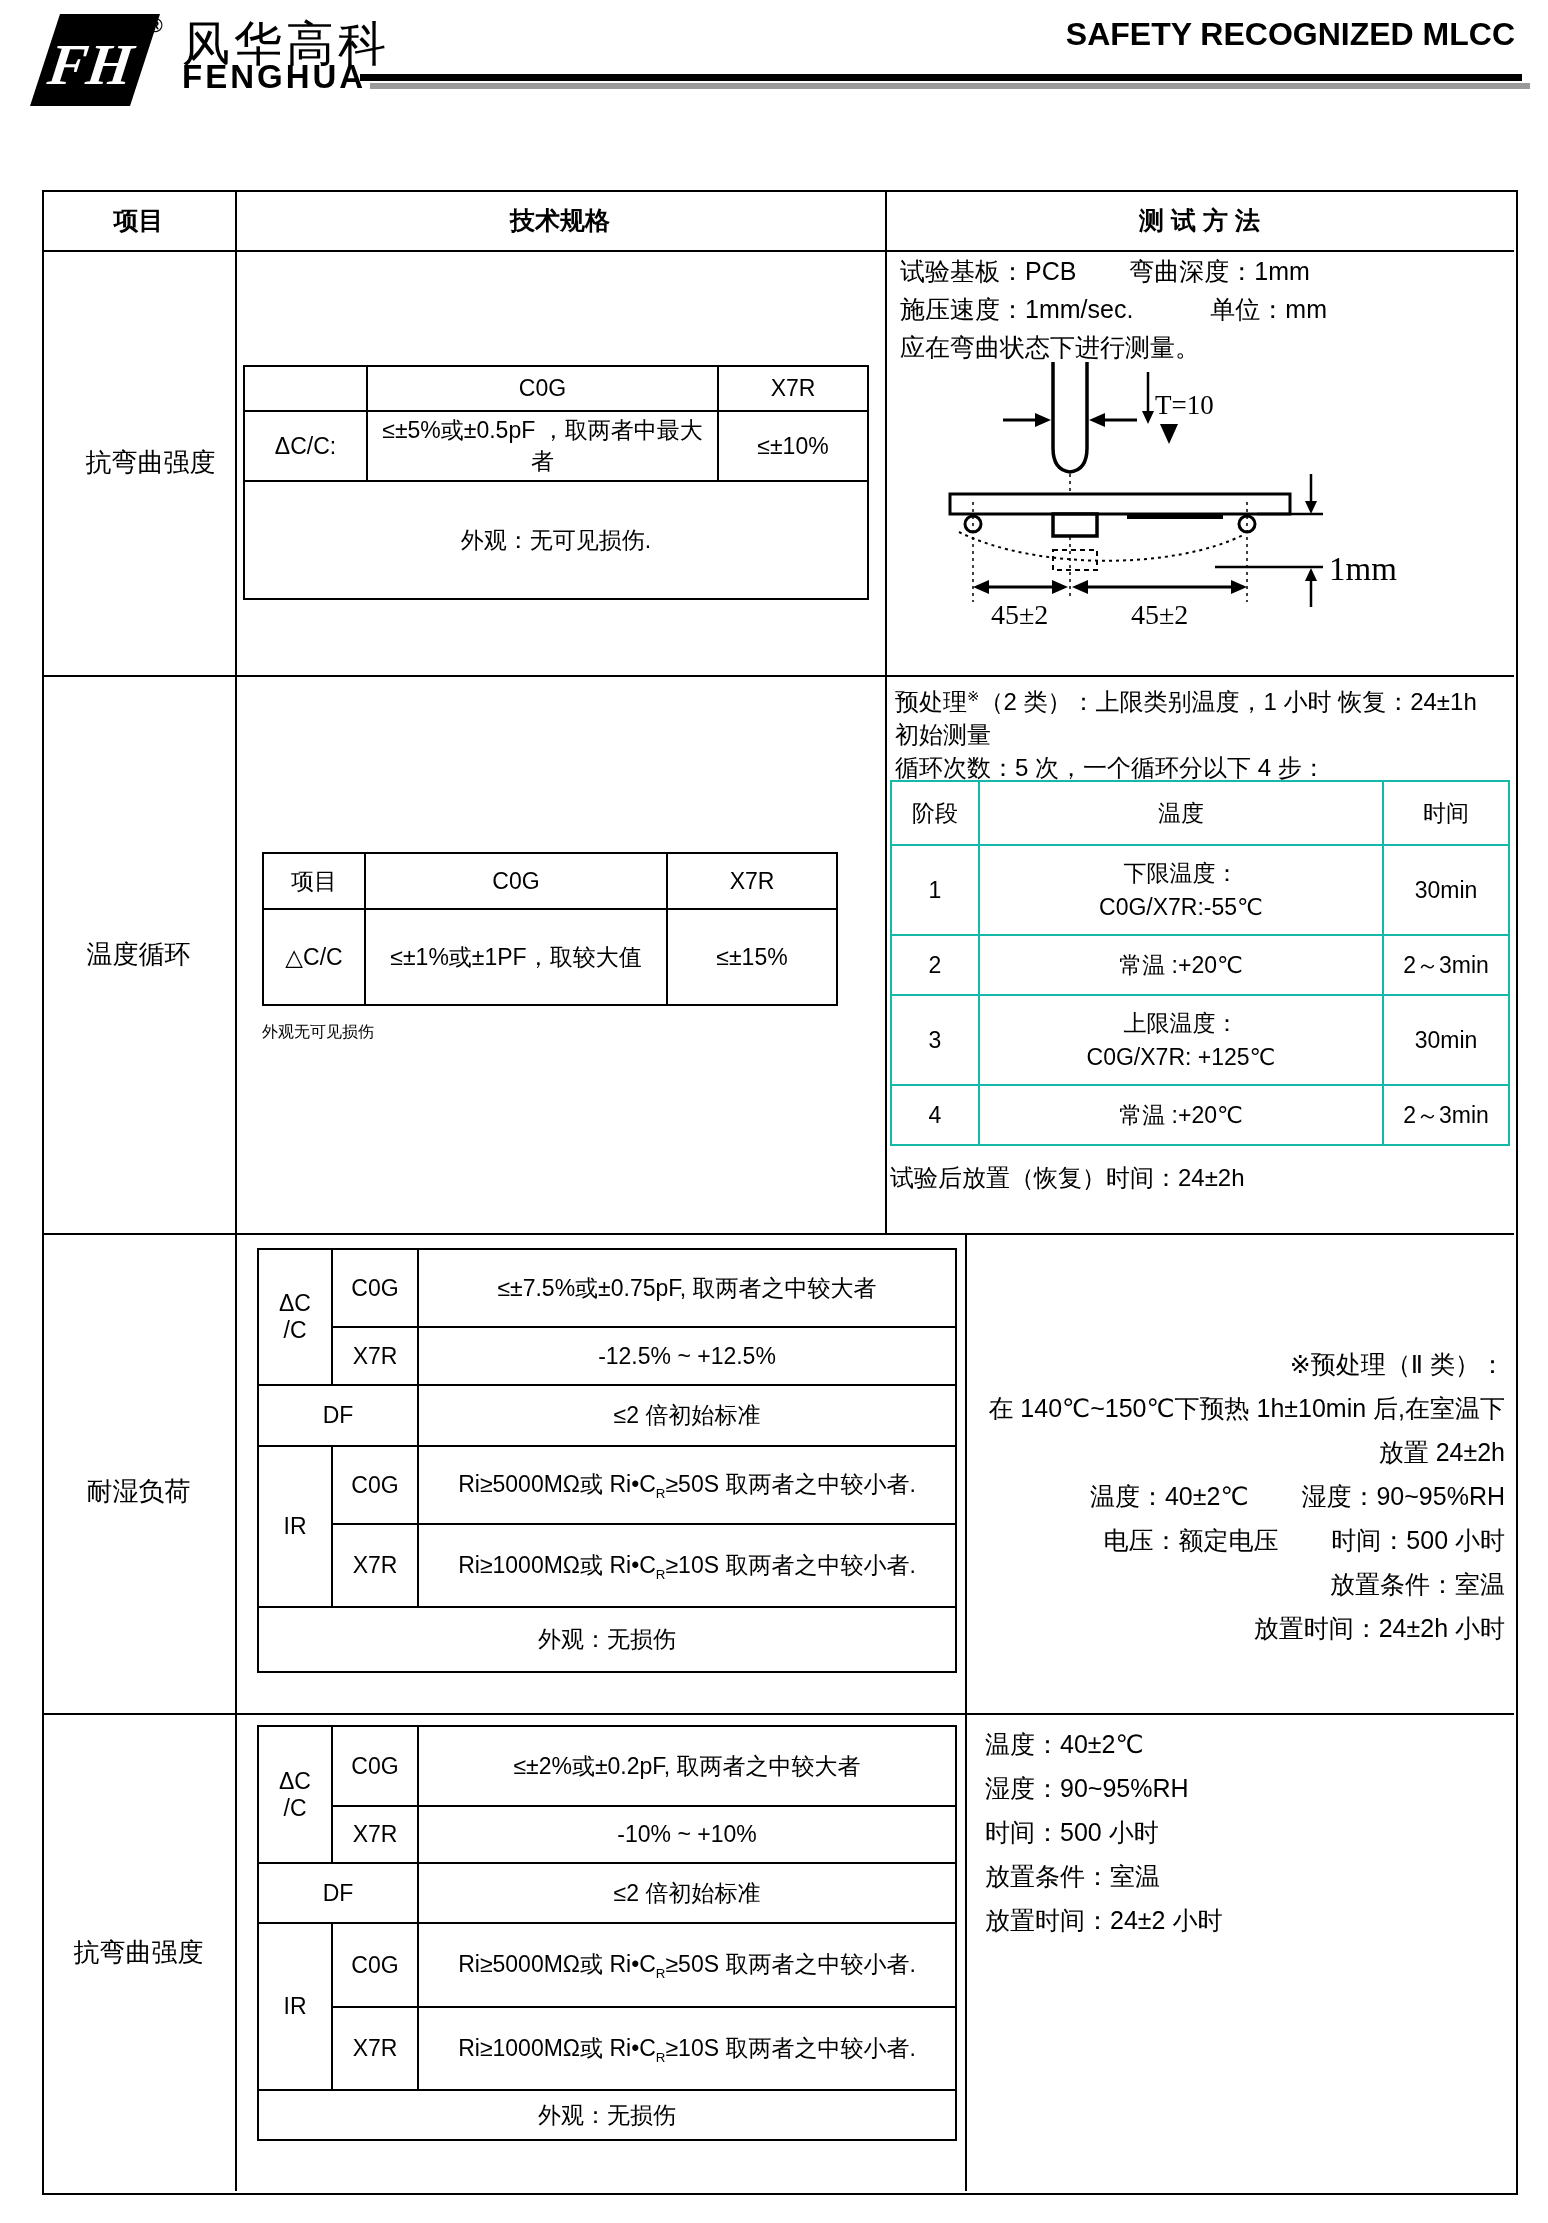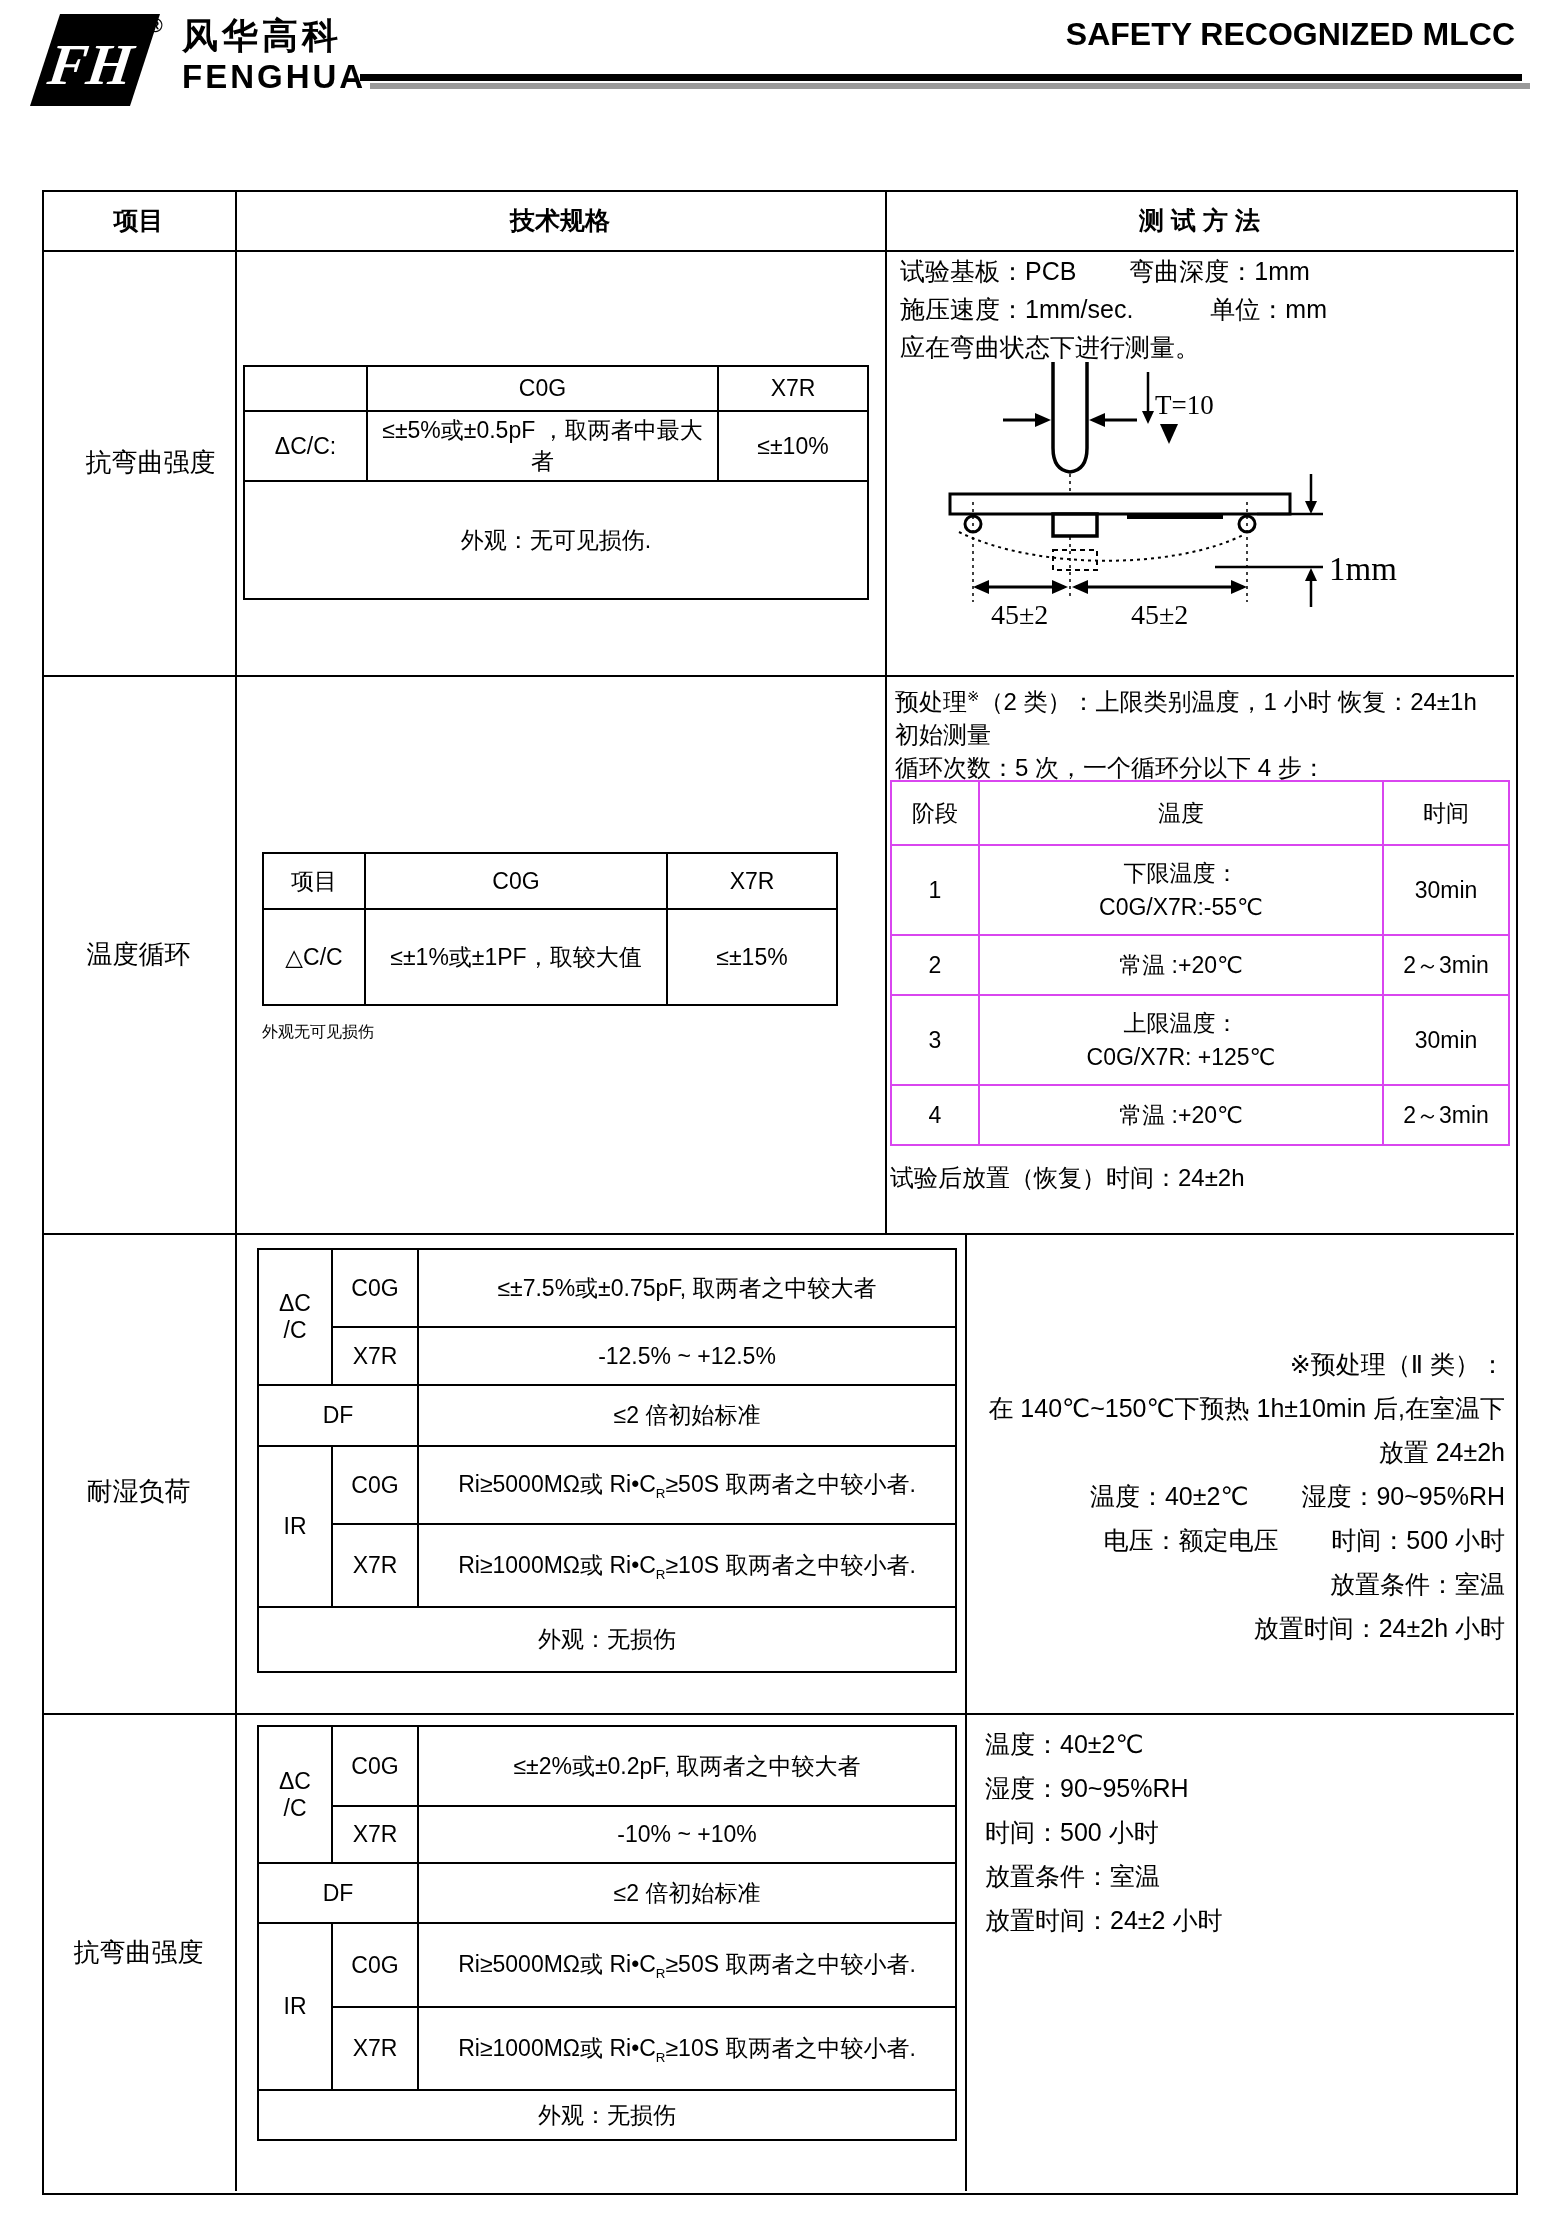--- a/index.html
+++ b/index.html
@@ -3,21 +3,21 @@
 <meta charset="utf-8">
 <style>
   html,body{margin:0;padding:0;background:#fff;}
   body{font-family:"Liberation Sans","DejaVu Sans",sans-serif;color:#000;}
   #page{position:relative;width:1548px;height:2223px;background:#fff;overflow:hidden;}
   .abs{position:absolute;}
   .center{display:flex;align-items:center;justify-content:center;text-align:center;}
   .hline{position:absolute;height:2px;background:#000;}
   .vline{position:absolute;width:2px;background:#000;}
   
-  .brand-cn{font-size:36px;font-weight:bold;letter-spacing:4px;}
+  .brand-cn{font-size:48px;font-weight:normal;letter-spacing:4px;}
   .brand-en{font-size:33px;font-weight:bold;letter-spacing:3px;}
   .doc-title{font-size:32px;font-weight:bold;text-align:right;}
   .rule-black{position:absolute;background:#000;}
   .rule-gray{position:absolute;background:#9a9a9a;}
   .reg{font-size:20px;font-weight:bold;}
   
   .tbl-border{position:absolute;border:2px solid #000;}
   .colhead{font-size:25px;font-weight:bold;}
   .itemcell{font-size:26px;}
   
@@ -27,21 +27,21 @@
   td.top{vertical-align:top;padding-top:8px;}
   td.tl{text-align:left;vertical-align:top;padding-left:10px;padding-top:4px;}
   td.appearance{text-align:left;padding-left:20px;}
   .pre{white-space:pre-line;}
   .mtext{font-size:25px;line-height:38px;}
   .mtext .gap{display:inline-block;width:70px;}
   .mtext .gap-s{display:inline-block;width:46px;}
   sup{font-size:0.62em;}
   sub{font-size:0.58em;}
   .serif{font-family:"Liberation Serif","DejaVu Serif",serif;}
-  table.cycle td{border:2px solid #d946ef;}
+  table.cycle td{border:2px solid #14b8a6;}
   .stage-num{vertical-align:top;text-align:center;font-size:25px;padding-top:4px;}
   .cyc-temp{text-align:left;padding-left:18px;font-size:25px;white-space:pre-line;line-height:34px;}
   .cyc-time{text-align:left;padding-left:16px;font-size:27px;}
 </style>
 </head>
 <body>
 
 <div id="page">
 
   <svg class="abs" style="left:26px;top:14px;" width="138" height="92" viewBox="0 0 138 92">

